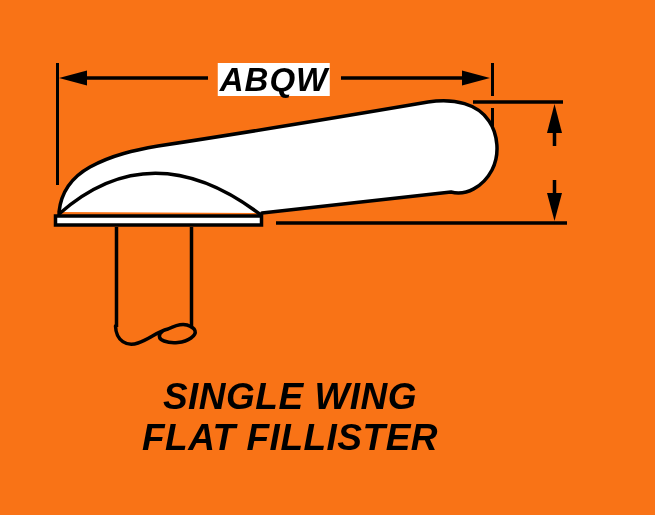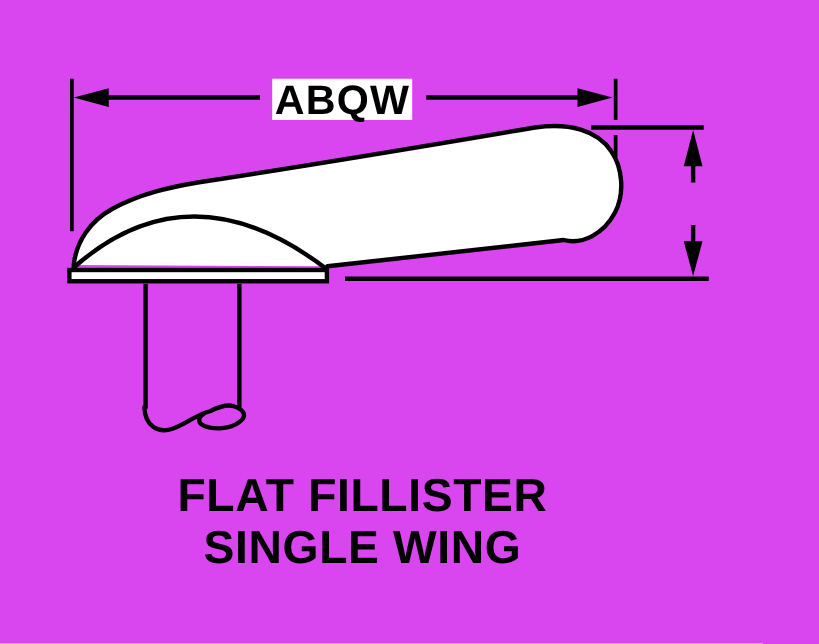--- a/index.html
+++ b/index.html
@@ -4,23 +4,24 @@
 <style>
   html, body {
     margin: 0;
     padding: 0;
     background: #ffffff;
   }
   .canvas {
     position: relative;
     width: 655px;
     height: 515px;
-    background: #d946ef;
+    background: #f97316;
     overflow: hidden;
     font-family: "Liberation Sans", "DejaVu Sans", sans-serif;
+    font-style: italic;
   }
   .drawing {
     position: absolute;
     left: 0;
     top: 0;
   }
   .dim-label {
     position: absolute;
     transform: translateX(-50%);
     font-weight: bold;
@@ -90,17 +91,17 @@
     <line x1="554.5" y1="130" x2="554.5" y2="146" stroke="#000000" stroke-width="3.5"></line>
     <line x1="554.5" y1="180" x2="554.5" y2="196" stroke="#000000" stroke-width="3.5"></line>
     <polygon points="554.5,104 547,133 562,133" fill="#000000"></polygon>
     <polygon points="554.5,221 547,193 562,193" fill="#000000"></polygon>
   </svg>
 
   <div class="dim-label" style="left:274px; top:63px;">ABQW</div>
 
 
   <div class="caption">
+    <div>SINGLE WING</div>
     <div>FLAT FILLISTER</div>
-    <div>SINGLE WING</div>
   </div>
 
 </div>
 
 </body></html>

